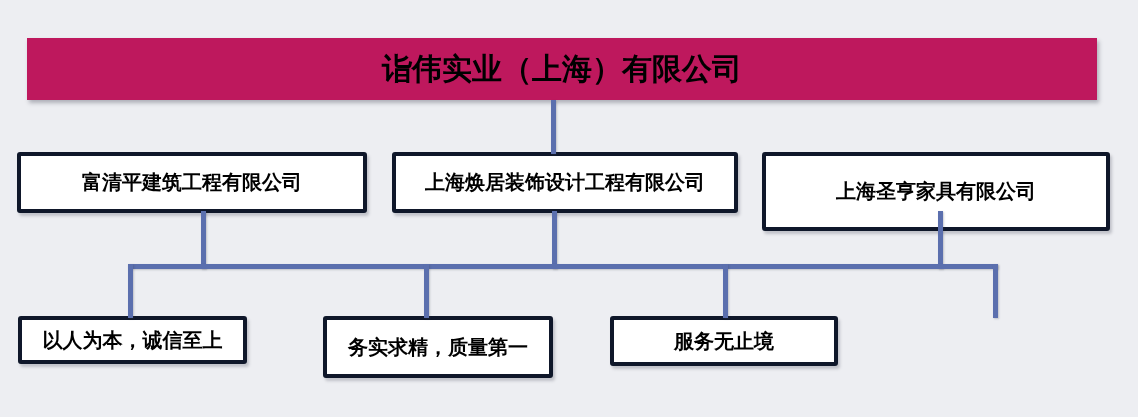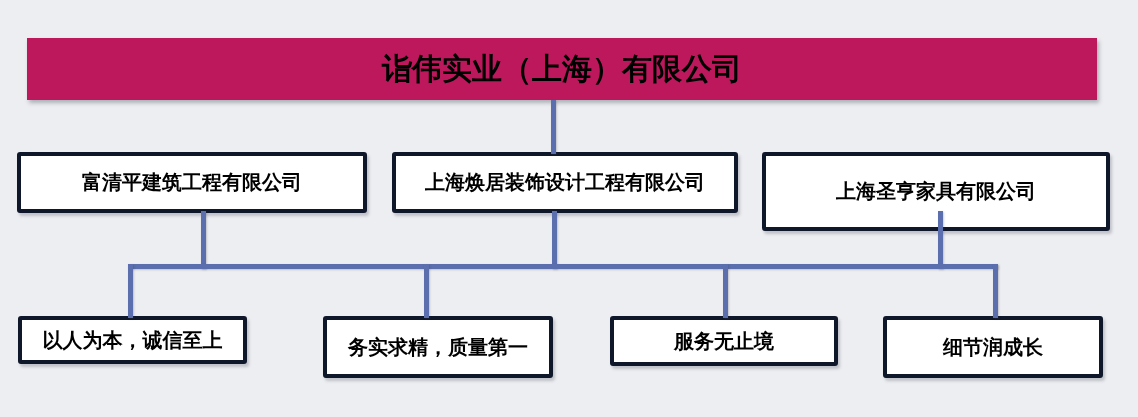--- a/index.html
+++ b/index.html
@@ -81,21 +81,20 @@
   <div class="node child-node n-l2-1">上海焕居装饰设计工程有限公司</div>
 
   <div class="node child-node n-l2-2">上海圣亨家具有限公司</div>
 
   <div class="node child-node n-l3-0">以人为本，诚信至上</div>
 
   <div class="node child-node n-l3-1">务实求精，质量第一</div>
 
   <div class="node child-node n-l3-2">服务无止境</div>
 
-  <div class="node child-node n-l3-3">细节润成长</div>
 
   <div class="line v c-root"></div>
   <div class="line v c-l2-0"></div>
   <div class="line v c-l2-1"></div>
   <div class="line v c-l2-2"></div>
   <div class="line h c-bus"></div>
   <div class="line v c-l3-0"></div>
   <div class="line v c-l3-1"></div>
   <div class="line v c-l3-2"></div>
   <div class="line v c-l3-3"></div>

